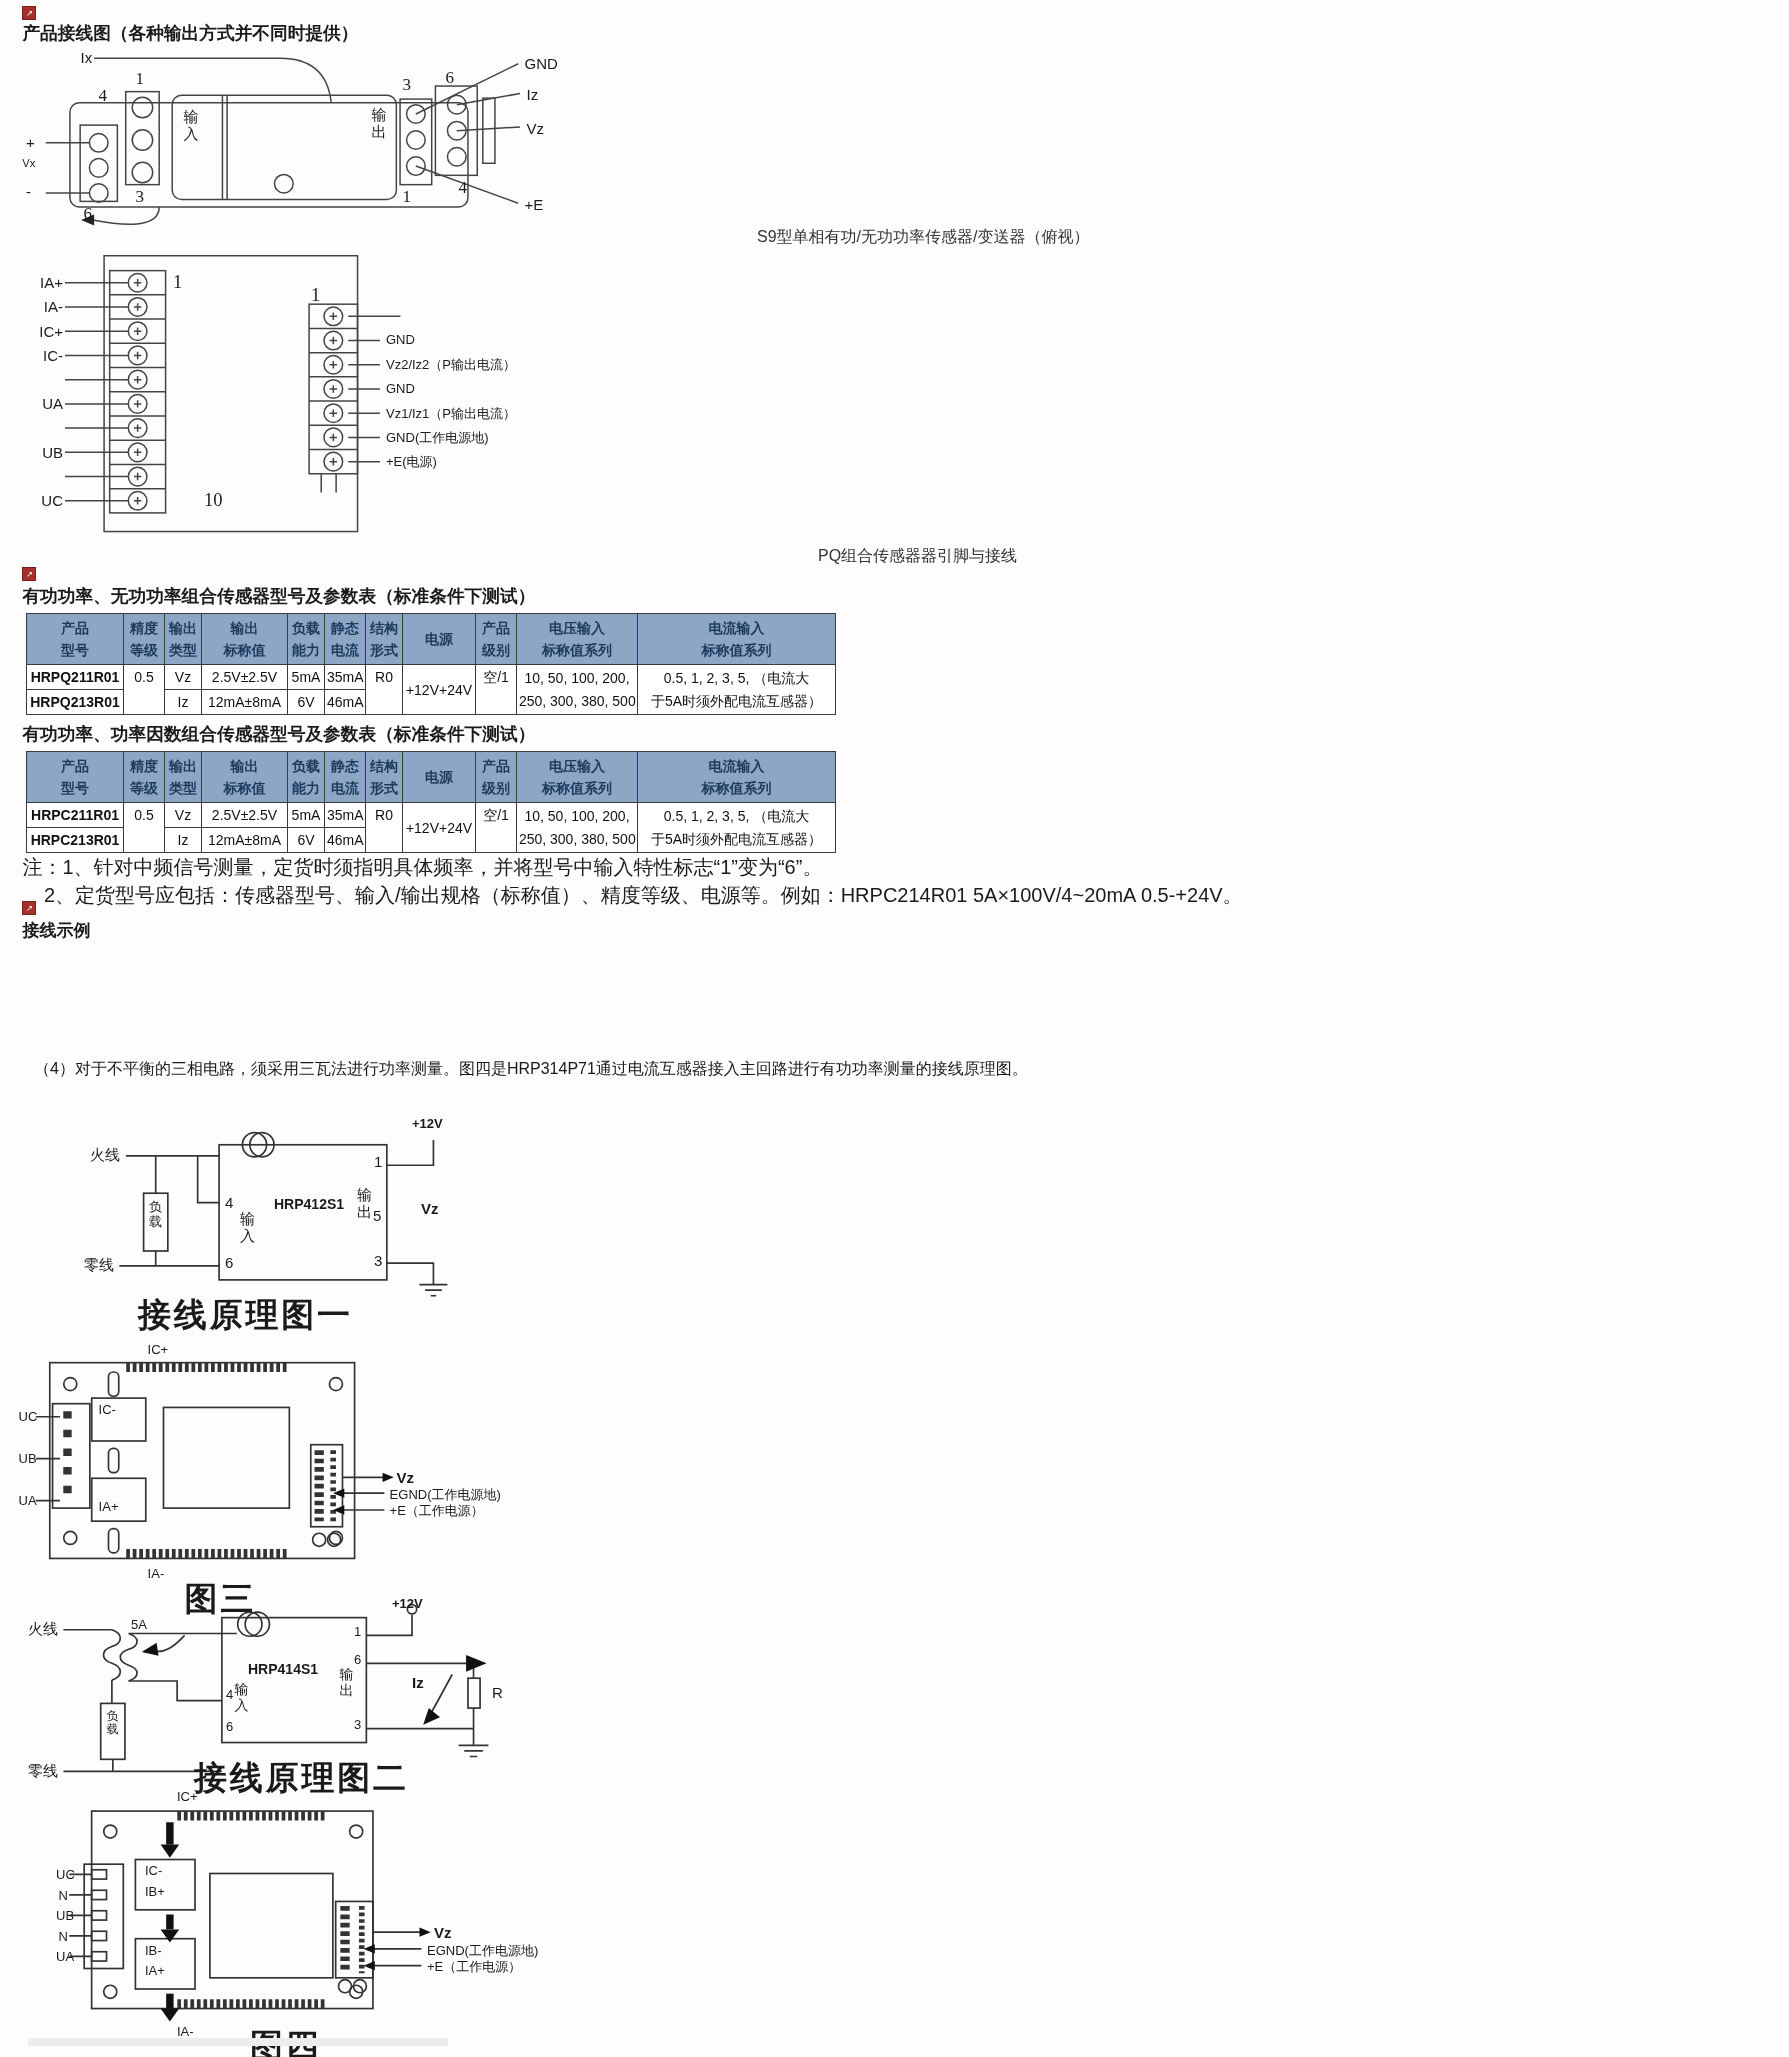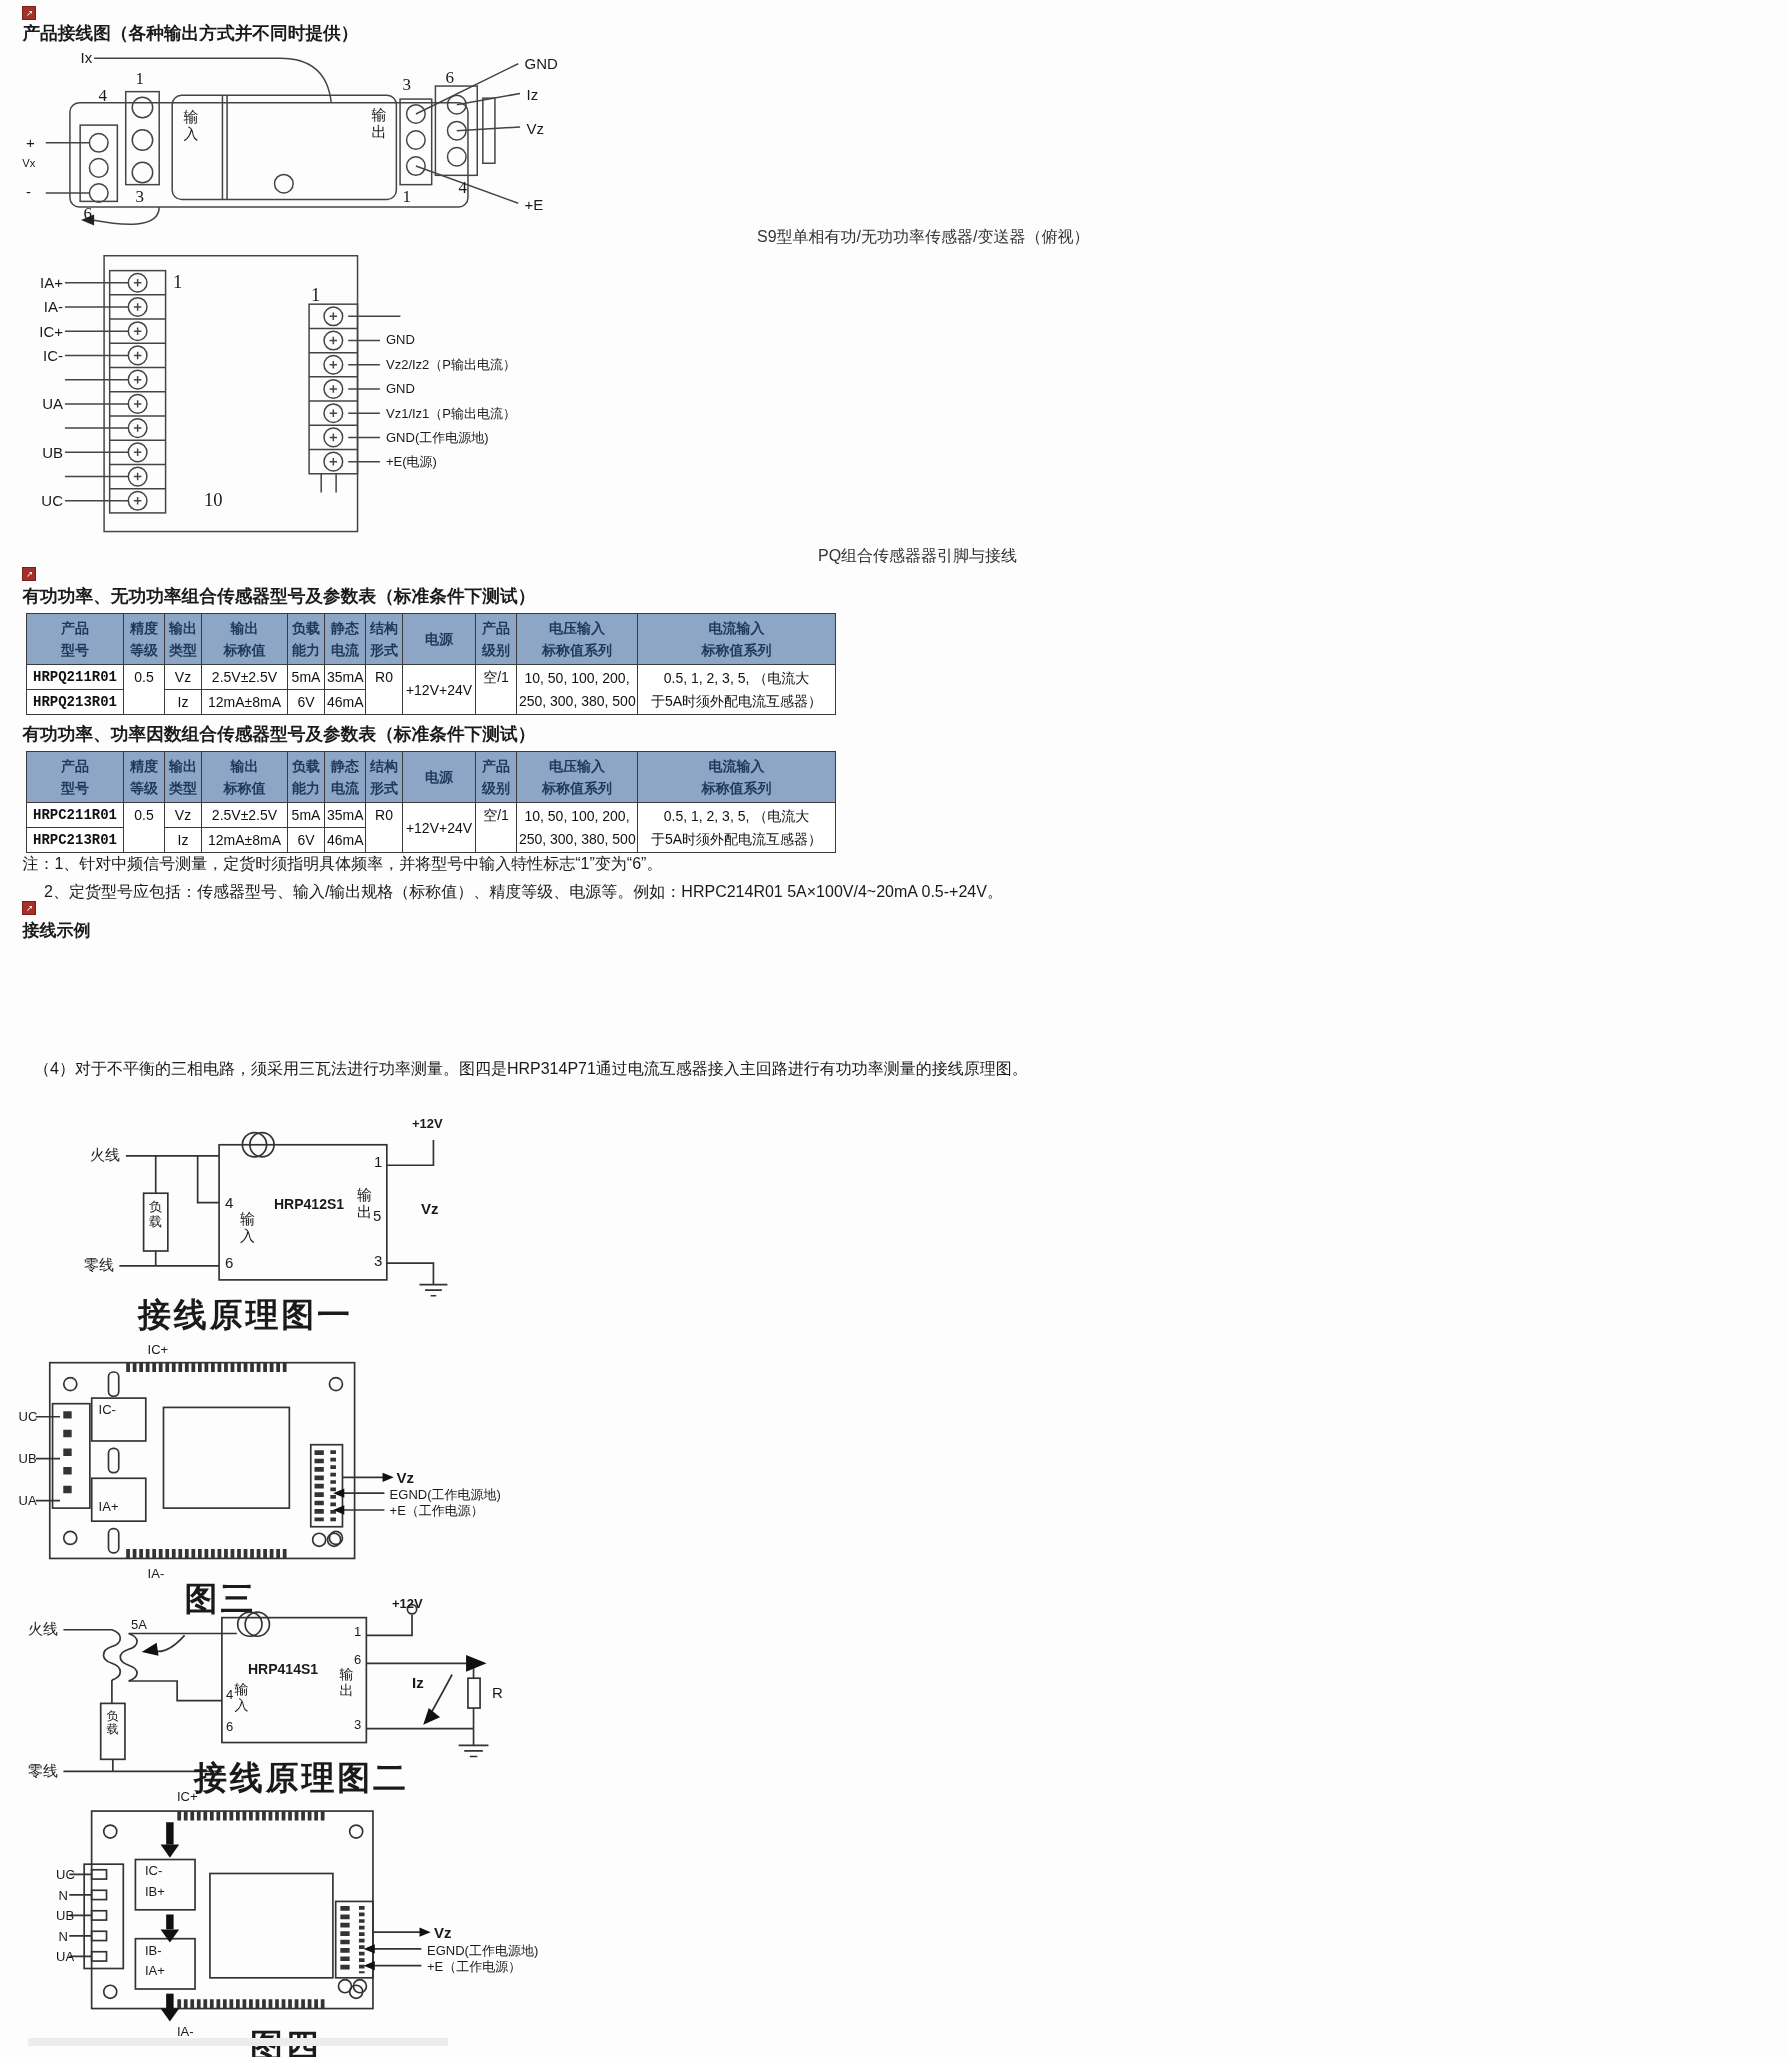--- a/index.html
+++ b/index.html
@@ -15,32 +15,32 @@
   .lbl{position:absolute;font-size:15px;white-space:nowrap;color:#1a1a1a;}
   .lbl.sm{font-size:13px;}
   .lbl.xs{font-size:11.2px;}
   .lbl.pin{font-size:17px;font-family:"Liberation Serif","DejaVu Serif",serif;}
   .lbl.big{font-size:18.6px;font-family:"Liberation Serif","DejaVu Serif",serif;}
   .lbl.mod{font-size:14px;font-weight:700;}
   .vlabel{position:absolute;width:17px;line-height:1.12;word-break:break-all;
           text-align:center;font-size:15px;color:#1a1a1a;}
   .figcap{position:absolute;font-size:33px;font-weight:700;letter-spacing:2.8px;white-space:nowrap;}
   .ralign{text-align:right;}
-  .note{position:absolute;font-size:16px;white-space:nowrap;}
+  .note{position:absolute;font-size:20px;white-space:nowrap;}
   .item{position:absolute;font-size:16px;white-space:nowrap;}
   .ptable{position:absolute;border-collapse:collapse;table-layout:fixed;font-size:14px;color:#111;background:#fff;}
   .ptable th,.ptable td{border:0.9px solid #3a3a3a;text-align:center;padding:0 1.9px;
           overflow:hidden;white-space:nowrap;}
   .ptable th{background:#8ea6c6;color:#1d3a5c;font-weight:700;height:50px;padding:0;}
   .ptable th div{line-height:22.4px;font-size:14px;}
   .ptable td{height:24px;line-height:24px;}
   .ptable td.two{height:48px;line-height:normal;}
   .ptable td.two div{line-height:23px;}
   .ptable td.vtop{vertical-align:top;}
-  .ptable td.model{font-weight:700;font-family:Liberation Mono, monospace;}
+  .ptable td.model{font-weight:700;}
   .strip{position:absolute;background:#ececec;}
 </style>
 </head>
 <body>
 
 <div id="page">
 
   <div class="marker" style="left:22.4px;top:5.6px;">↗</div>
   <div class="marker" style="left:22.4px;top:567px;">↗</div>
   <div class="marker" style="left:22.4px;top:901px;">↗</div>

